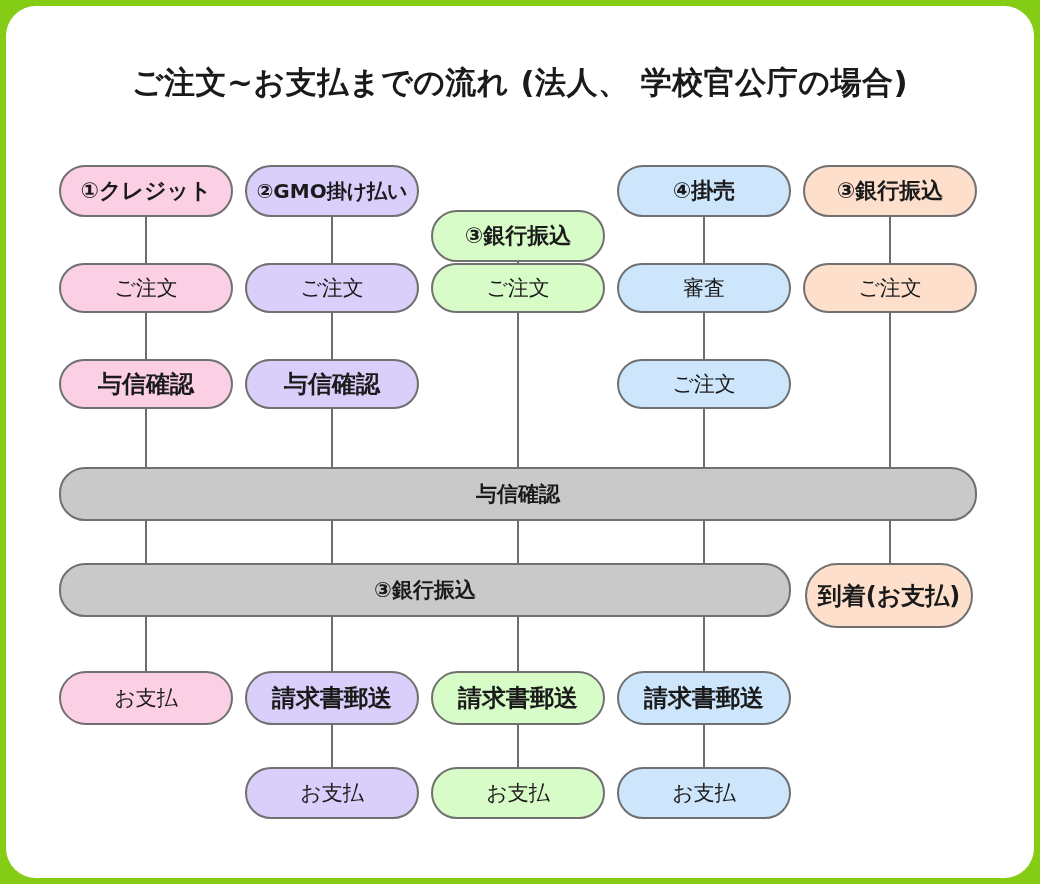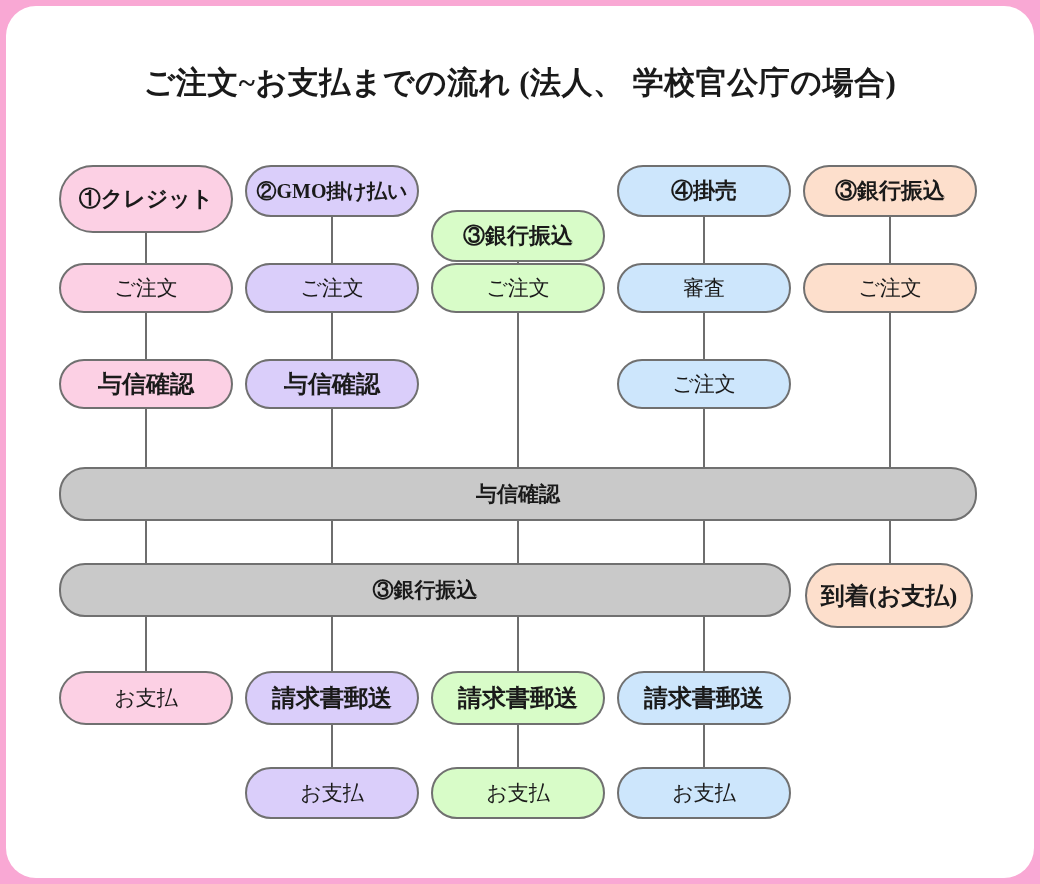--- a/index.html
+++ b/index.html
@@ -11,22 +11,21 @@
     width: 1040px;
     height: 884px;
     font-family: "DejaVu Sans", "Liberation Sans", sans-serif;
   }
 
   #canvas {
     position: relative;
     width: 1040px;
     height: 884px;
     overflow: hidden;
-    background: #f9a8d4;
-    font-family: Liberation Serif, serif;
+    background: #84cc16;
   }
 
   
   #card {
     position: absolute;
     left: 6px;
     top: 6px;
     width: 1028px;
     height: 872px;
     background: #ffffff;
@@ -124,21 +123,21 @@
     <div class="conn" style="left:703px; top:408px; height:60px;"></div>
     <div class="conn" style="left:703px; top:520px; height:44px;"></div>
     <div class="conn" style="left:703px; top:616px; height:56px;"></div>
     <div class="conn" style="left:703px; top:724px; height:44px;"></div>
 
     <div class="conn" style="left:889px; top:216px; height:48px;"></div>
     <div class="conn" style="left:889px; top:312px; height:156px;"></div>
     <div class="conn" style="left:889px; top:520px; height:44px;"></div>
   </div>
 
-  <div class="node header" style="left:59px; top:165px; width:174px; height:68px; background:#FCD0E4;">①クレジット</div>
+  <div class="node header" style="left:59px; top:165px; width:174px; height:52px; background:#FCD0E4;">①クレジット</div>
   <div class="node header" style="left:245px; top:165px; width:174px; height:52px; background:#DACEFA; font-size:20px;">②GMO掛け払い</div>
   <div class="node header" style="left:431px; top:165px; width:174px; height:52px; background:#D8FCC8;margin-top:45px;">③銀行振込</div>
   <div class="node header" style="left:617px; top:165px; width:174px; height:52px; background:#CDE6FC;">④掛売</div>
   <div class="node header" style="left:803px; top:165px; width:174px; height:52px; background:#FDDFCC;">③銀行振込</div>
 
   <div class="node" style="left:59px; top:263px; width:174px; height:50px; background:#FCD0E4;">ご注文</div>
   <div class="node" style="left:245px; top:263px; width:174px; height:50px; background:#DACEFA;">ご注文</div>
   <div class="node" style="left:431px; top:263px; width:174px; height:50px; background:#D8FCC8;">ご注文</div>
   <div class="node" style="left:617px; top:263px; width:174px; height:50px; background:#CDE6FC;">審査</div>
   <div class="node" style="left:803px; top:263px; width:174px; height:50px; background:#FDDFCC;">ご注文</div>

